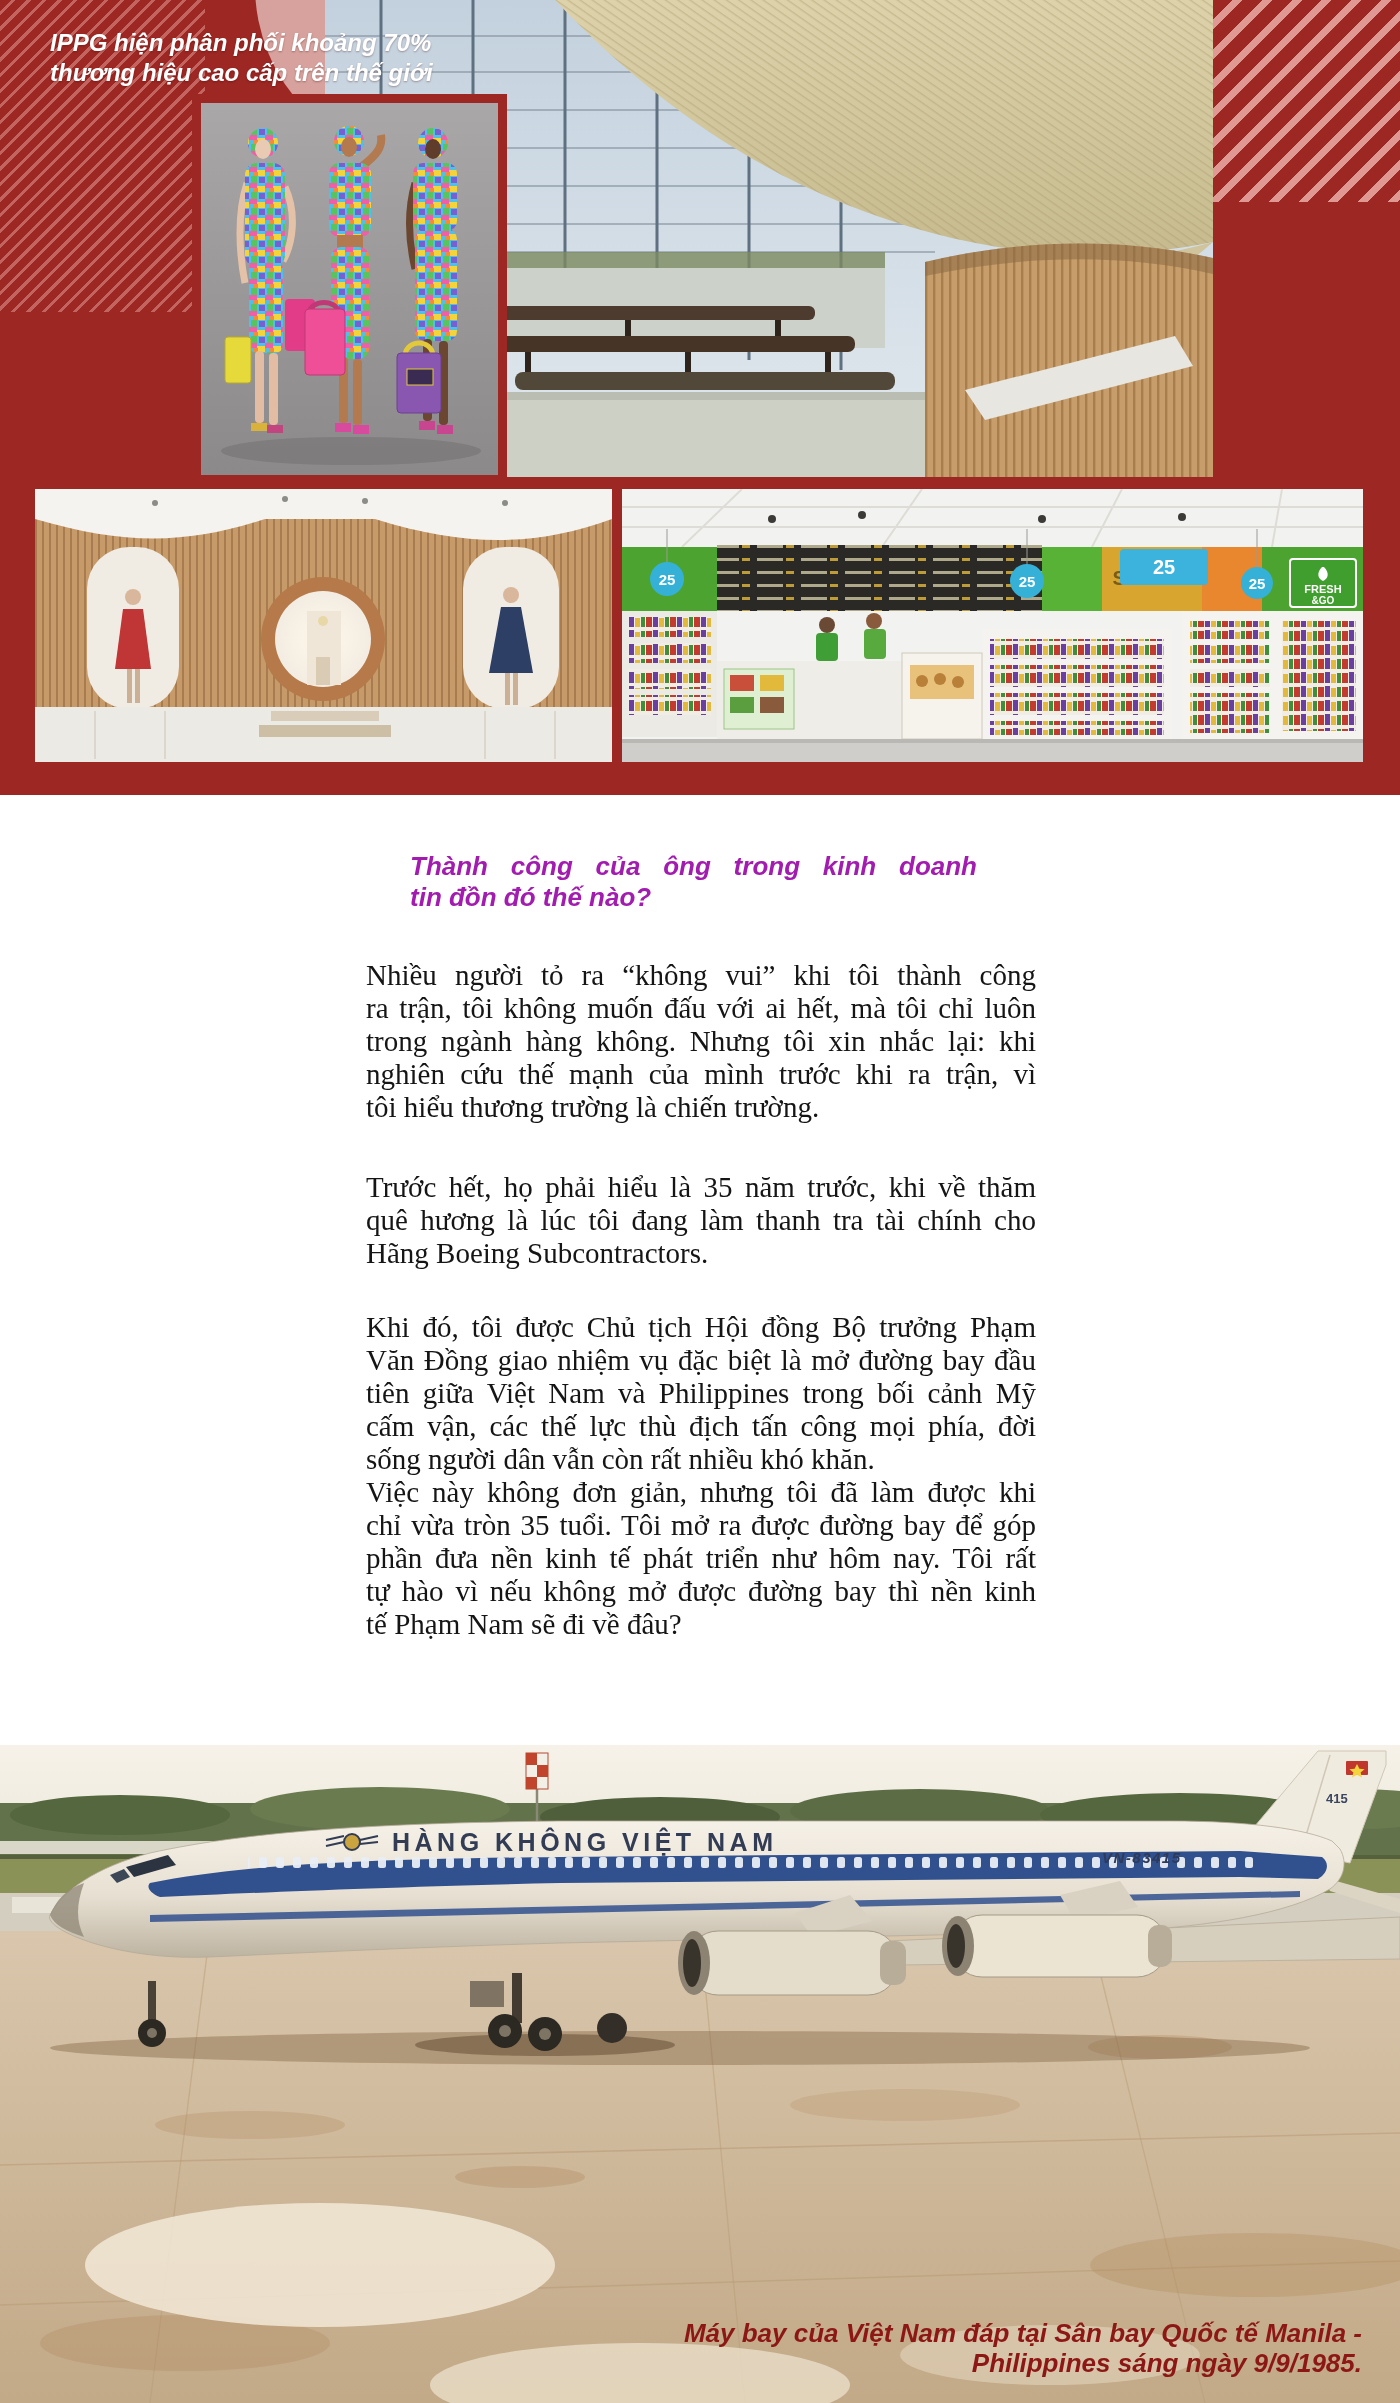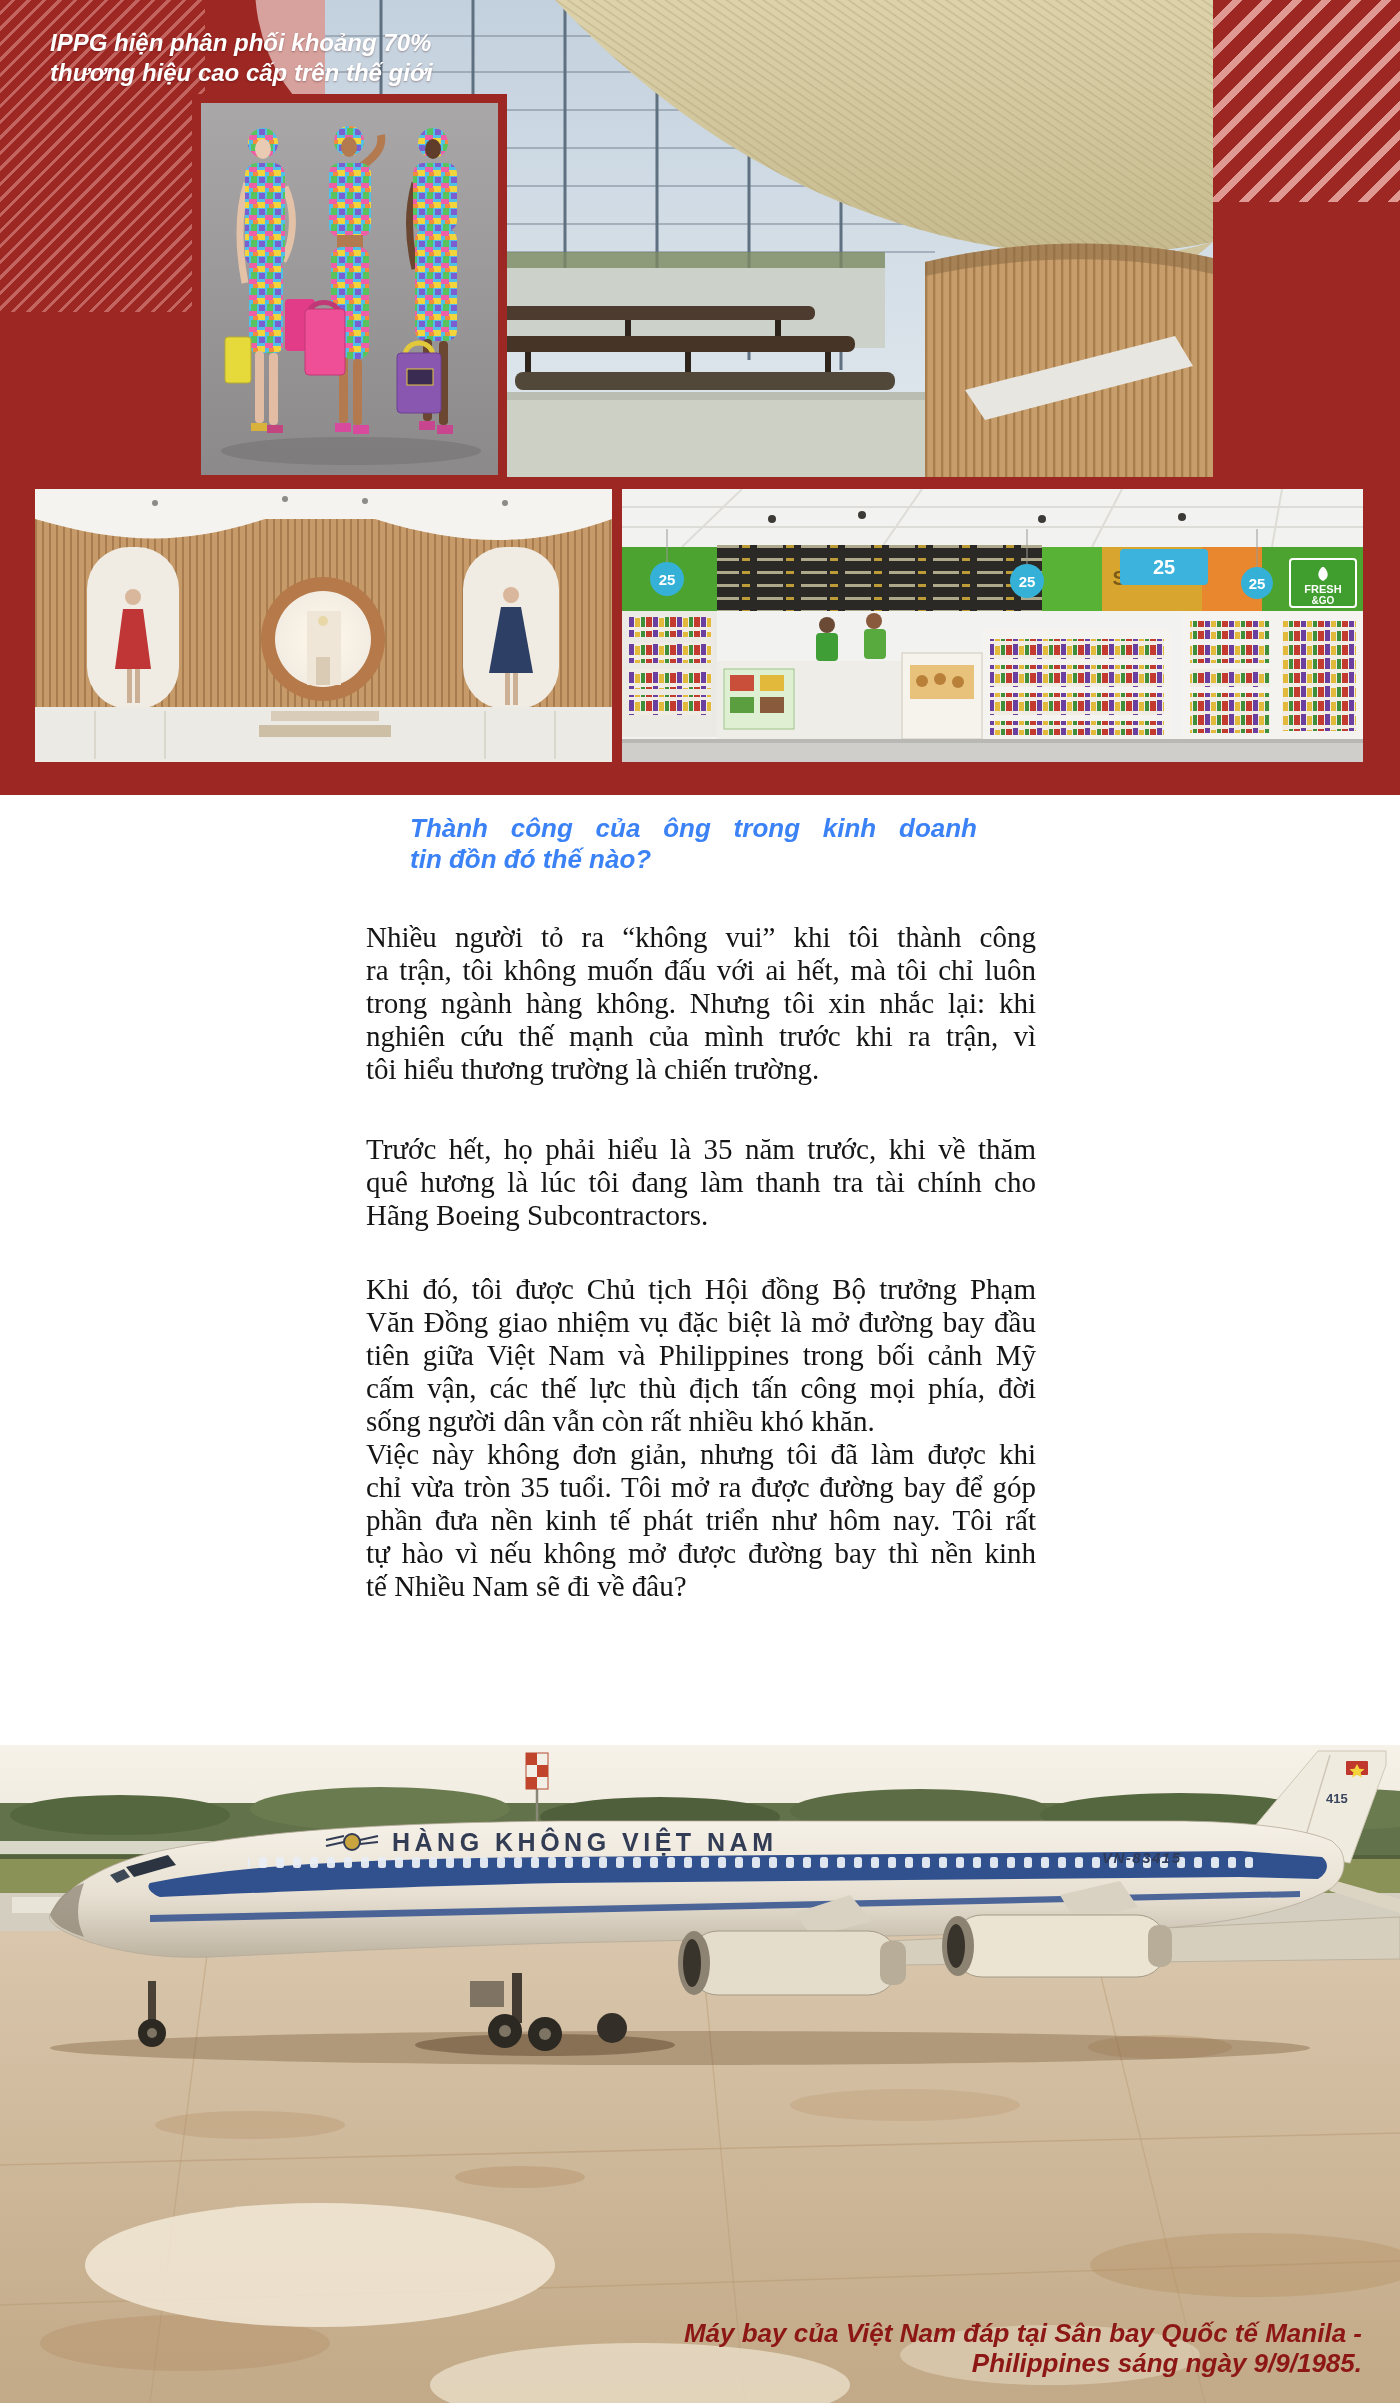--- a/index.html
+++ b/index.html
@@ -14,21 +14,21 @@
   .hero-circle{position:absolute;left:255px;top:-190px;width:352px;height:352px;border-radius:50%;background:#d7a29e;}
   .hero-badge{position:absolute;left:50px;top:28px;width:400px;color:#ffffff;
      font-size:24px;line-height:30px;font-weight:bold;font-style:italic;text-shadow:0 1px 2px rgba(60,10,10,.35);}
   .photo{position:absolute;display:block;}
   .airport-photo{left:325px;top:0;}
   .models-wrap{position:absolute;left:192px;top:94px;border:9px solid #9c2723;}
   .store-photo{left:35px;top:489px;}
   .shop-photo{left:622px;top:489px;}
   
   .article{position:absolute;left:0;top:795px;width:1400px;height:950px;background:#ffffff;}
-  .question{margin:18px 0 0 410px;width:567px;color:#3b82f6;
+  .question{margin:56px 0 0 410px;width:567px;color:#a21caf;
      font-weight:bold;font-style:italic;font-size:26px;line-height:31px;}
   .para{width:670px;margin-left:366px;color:#151515;
      font-family:"Liberation Serif",serif;font-size:29px;line-height:33px;}
   .p1{margin-top:46px;} .p2{margin-top:47px;} .p3{margin-top:41px;} .p4{}
   .jline{text-align:justify;text-align-last:justify;white-space:normal;}
   .jline.last{text-align-last:left;}
   
   .plane-fig{position:absolute;left:0;top:1745px;width:1400px;height:658px;}
   .caption{position:absolute;right:38px;top:573px;width:760px;text-align:right;
      color:#8c1714;font-weight:bold;font-style:italic;font-size:26px;line-height:30px;}
@@ -360,21 +360,21 @@
       <div class="jline">tiên giữa Việt Nam và Philippines trong bối cảnh Mỹ</div>
       <div class="jline">cấm vận, các thế lực thù địch tấn công mọi phía, đời</div>
       <div class="jline last">sống người dân vẫn còn rất nhiều khó khăn.</div>
     </div>
 
     <div class="para p4">
       <div class="jline">Việc này không đơn giản, nhưng tôi đã làm được khi</div>
       <div class="jline">chỉ vừa tròn 35 tuổi. Tôi mở ra được đường bay để góp</div>
       <div class="jline">phần đưa nền kinh tế phát triển như hôm nay. Tôi rất</div>
       <div class="jline">tự hào vì nếu không mở được đường bay thì nền kinh</div>
-      <div class="jline last">tế Nhiều Nam sẽ đi về đâu?</div>
+      <div class="jline last">tế Phạm Nam sẽ đi về đâu?</div>
     </div>
   </section>
 
   <figure class="plane-fig" style="margin:0">
     <svg width="1400" height="658" viewBox="0 0 1400 658">
       <defs>
         <linearGradient id="p-sky" x1="0" y1="0" x2="0" y2="1">
           <stop offset="0" stop-color="#f6f2e9"></stop>
             <stop offset="1" stop-color="#ece7d9"></stop>
         </linearGradient>

